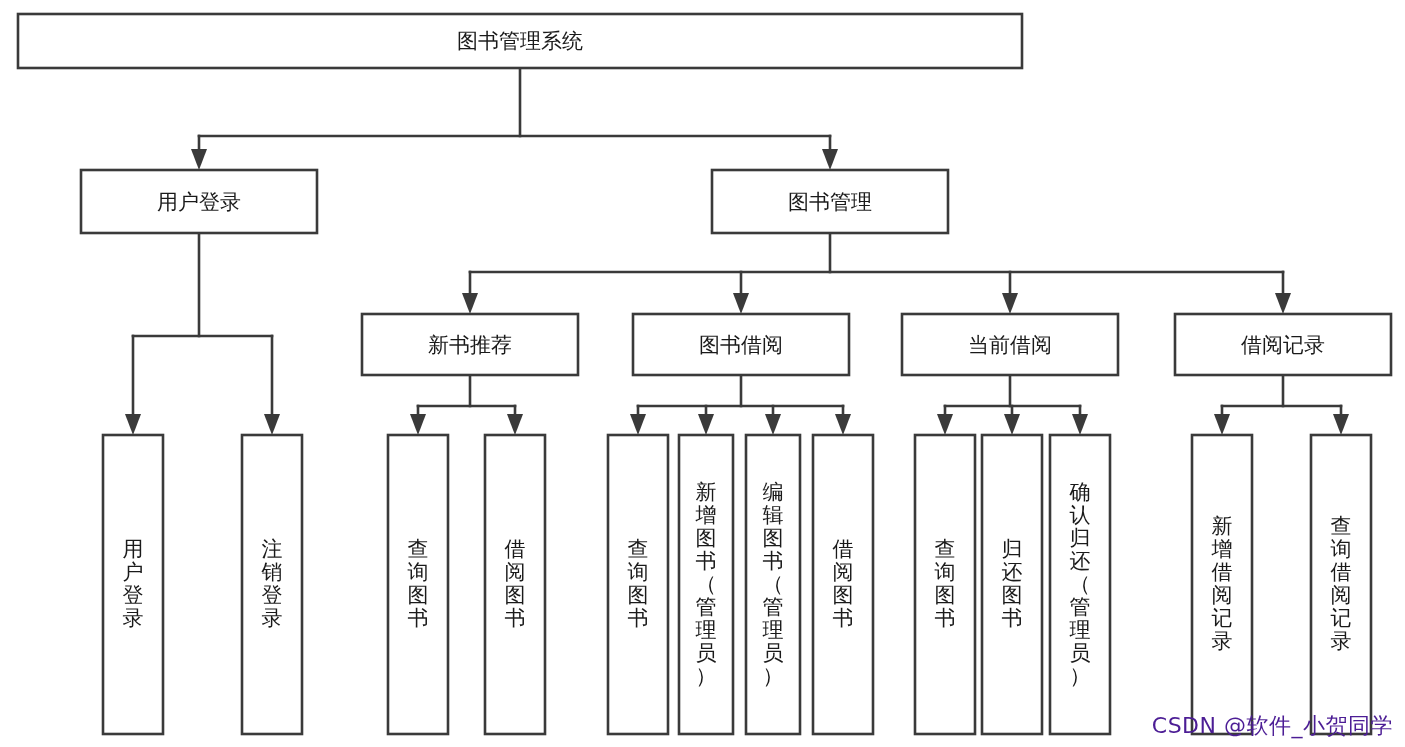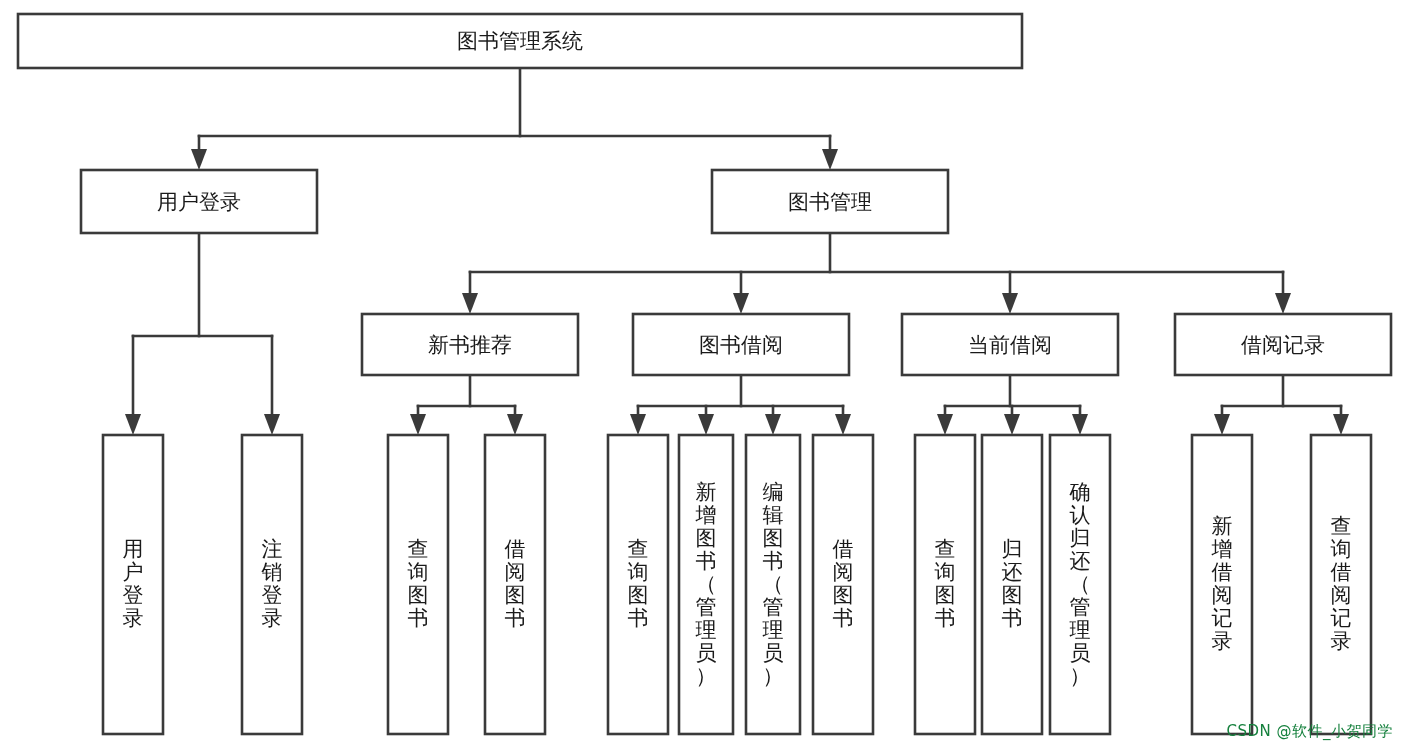--- a/index.html
+++ b/index.html
@@ -52,22 +52,22 @@
     font-family: "DejaVu Sans", "Liberation Sans", sans-serif;
     font-size: 21px;
     fill: #1a1a1a;
     text-anchor: middle;
   }
   .watermark {
     position: absolute;
     right: 12px;
     bottom: 6px;
     font-family: "DejaVu Sans", "Liberation Sans", sans-serif;
-    font-size: 15px;
-    color: #15803d;
+    font-size: 22px;
+    color: #4c1d95;
     letter-spacing: 0.5px;
     white-space: nowrap;
     user-select: none;
   }
 </style>
 </head>
 <body>
 
 <div id="diagram-root">
 

